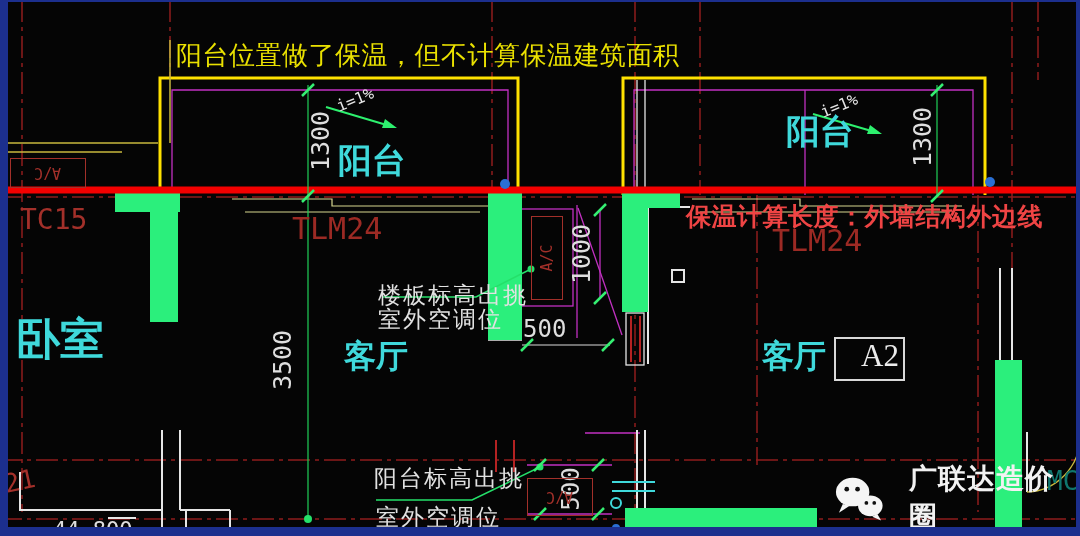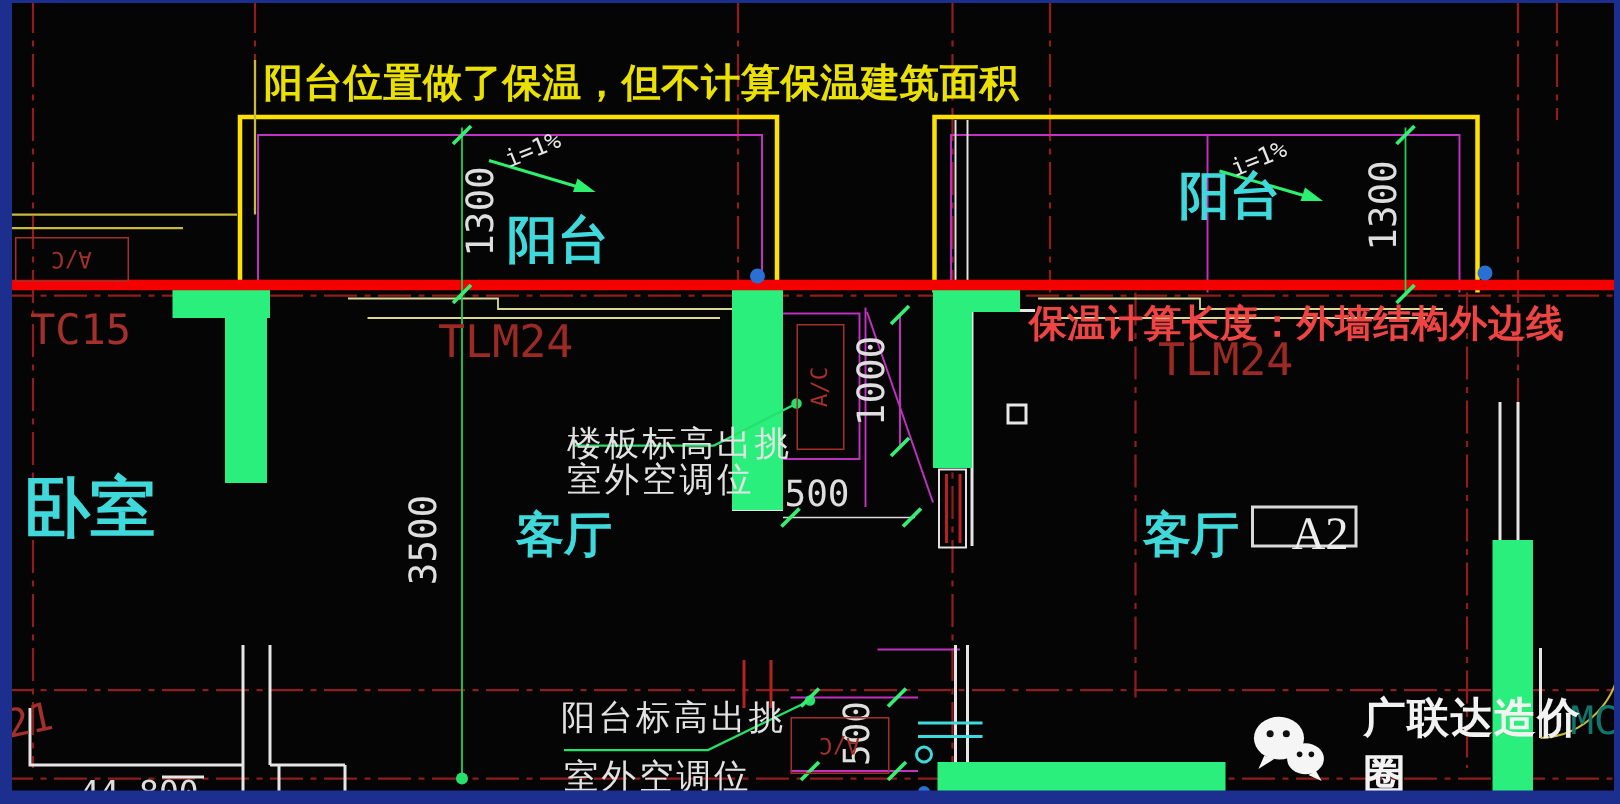--- a/index.html
+++ b/index.html
@@ -1,33 +1,33 @@
 <!DOCTYPE html>
 <html><head>
 <meta charset="utf-8">
 <style>
   *{margin:0;padding:0;box-sizing:border-box}
   html,body{background:#111}
   #stage{position:relative;width:1080px;height:536px;background:#050505;overflow:hidden;
          font-family:"Liberation Sans",sans-serif}
   .t{position:absolute;white-space:nowrap;line-height:1}
-  .note-y{color:#eae100;font-weight:bold;font-size:26px;letter-spacing:.5px}
+  .note-y{color:#eae100;font-weight:normal;font-size:26px;letter-spacing:.5px}
   .note-r{color:#ef4444;font-weight:bold;font-size:25px;letter-spacing:.5px}
   .room{color:#3fd9db;font-weight:bold}
   .dim{color:#dedede;font-family:"DejaVu Sans Mono",monospace;font-size:25px}
   .vc{transform:translate(-50%,-50%) rotate(-90deg)}
   .tag{color:#a3302a;font-family:"DejaVu Sans Mono",monospace}
   .leadtxt{color:#e2e2e2;font-size:23px;letter-spacing:2px}
   .slope{color:#e6e6e6;font-family:"DejaVu Sans Mono",monospace;font-size:16px;transform:rotate(-22deg)}
   .acbox{position:absolute;border:1.5px solid #a3302a;display:flex;align-items:center;justify-content:center;background:transparent}
   .acbox span{color:#a3302a;font-size:15px;font-family:"DejaVu Sans Mono",monospace}
   .rot180{transform:rotate(180deg)}
   .rot90{transform:rotate(-90deg)}
   .blue{position:absolute;background:#1c2f8e}
-  #a2box{position:absolute;left:834px;top:337px;width:71px;height:28px;border:2px solid #d9d9d9;
+  #a2box{position:absolute;left:834px;top:337px;width:71px;height:44px;border:2px solid #d9d9d9;
          color:#ececec;font-family:"Liberation Serif",serif;font-size:31px;text-align:right;
          padding-right:4px;line-height:34px}
   #wm{position:absolute;left:833px;top:460px;display:flex;align-items:center;gap:25px}
   #wm .brand{color:#f2f2f2;font-weight:bold;font-size:28px;letter-spacing:1px}
   svg.overlay{position:absolute;left:0;top:0}
 </style>
 </head>
 <body>
 
 <div id="stage">

